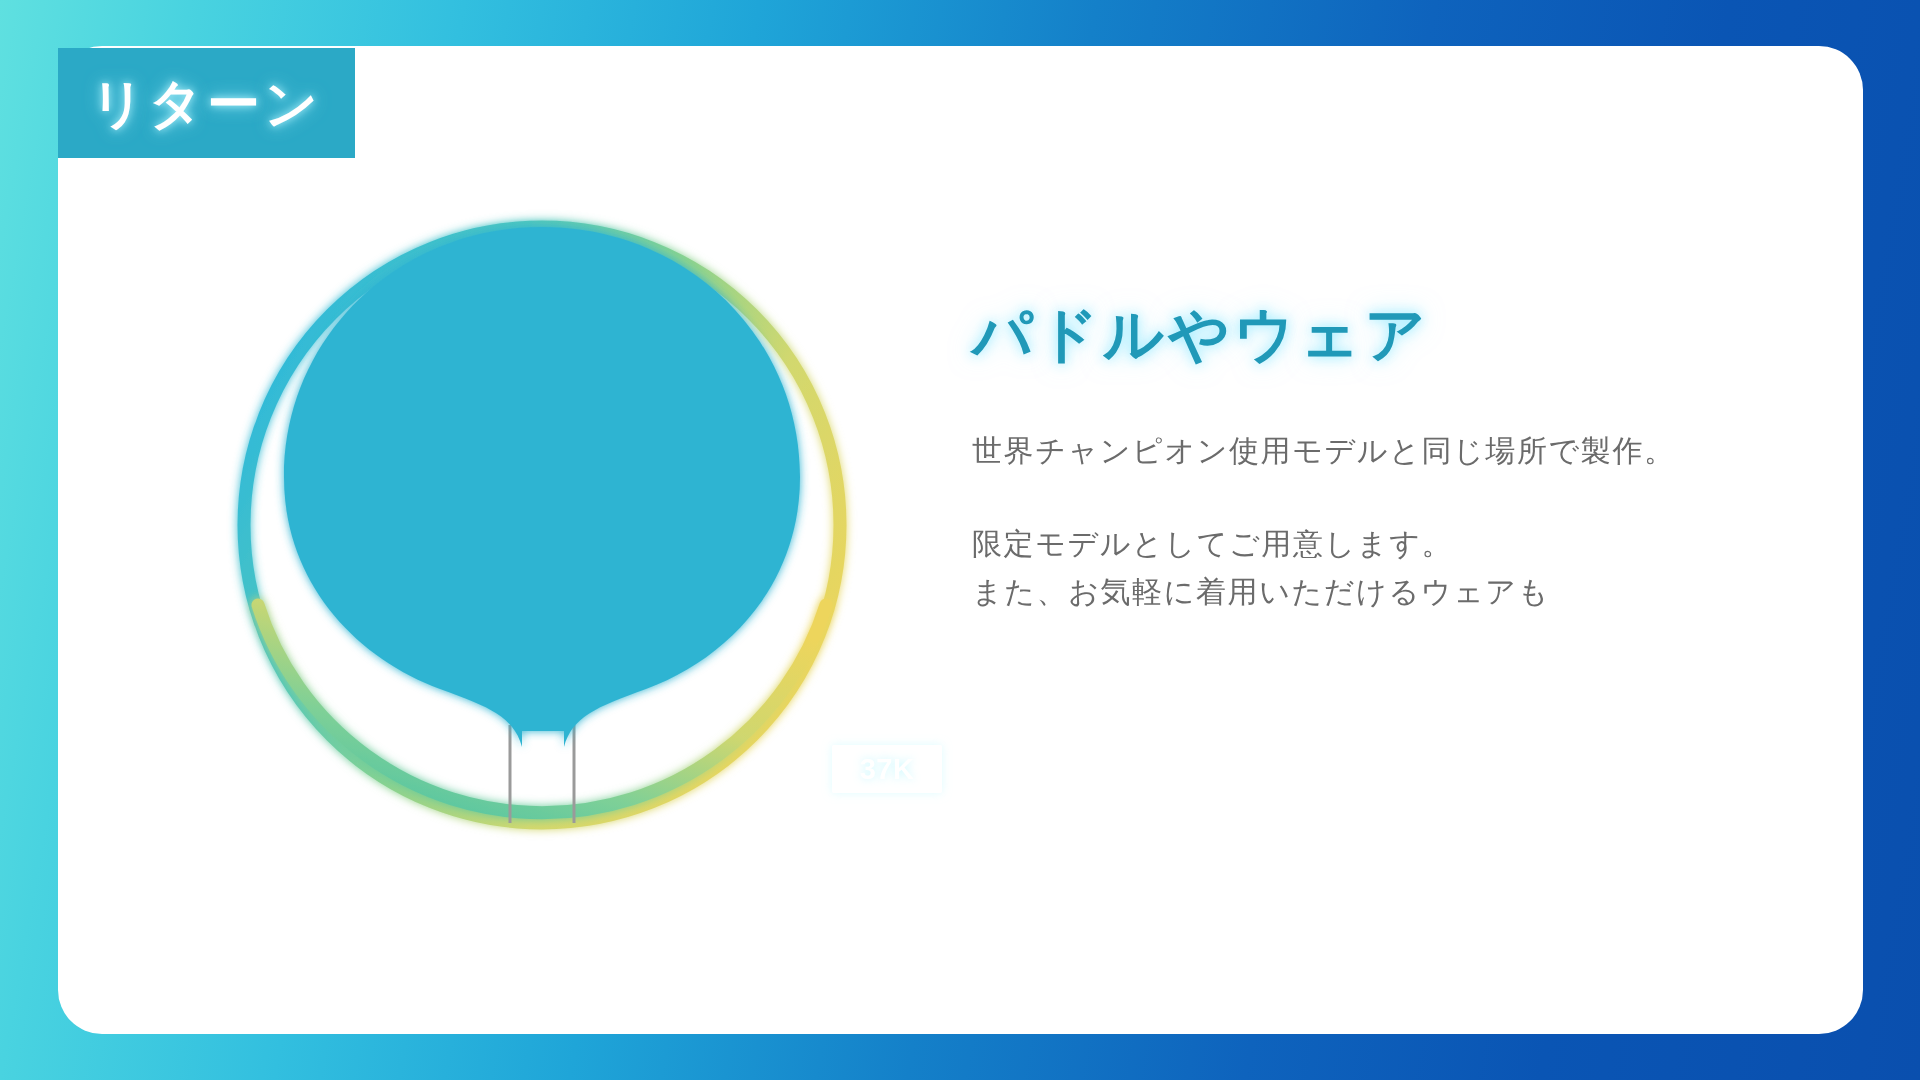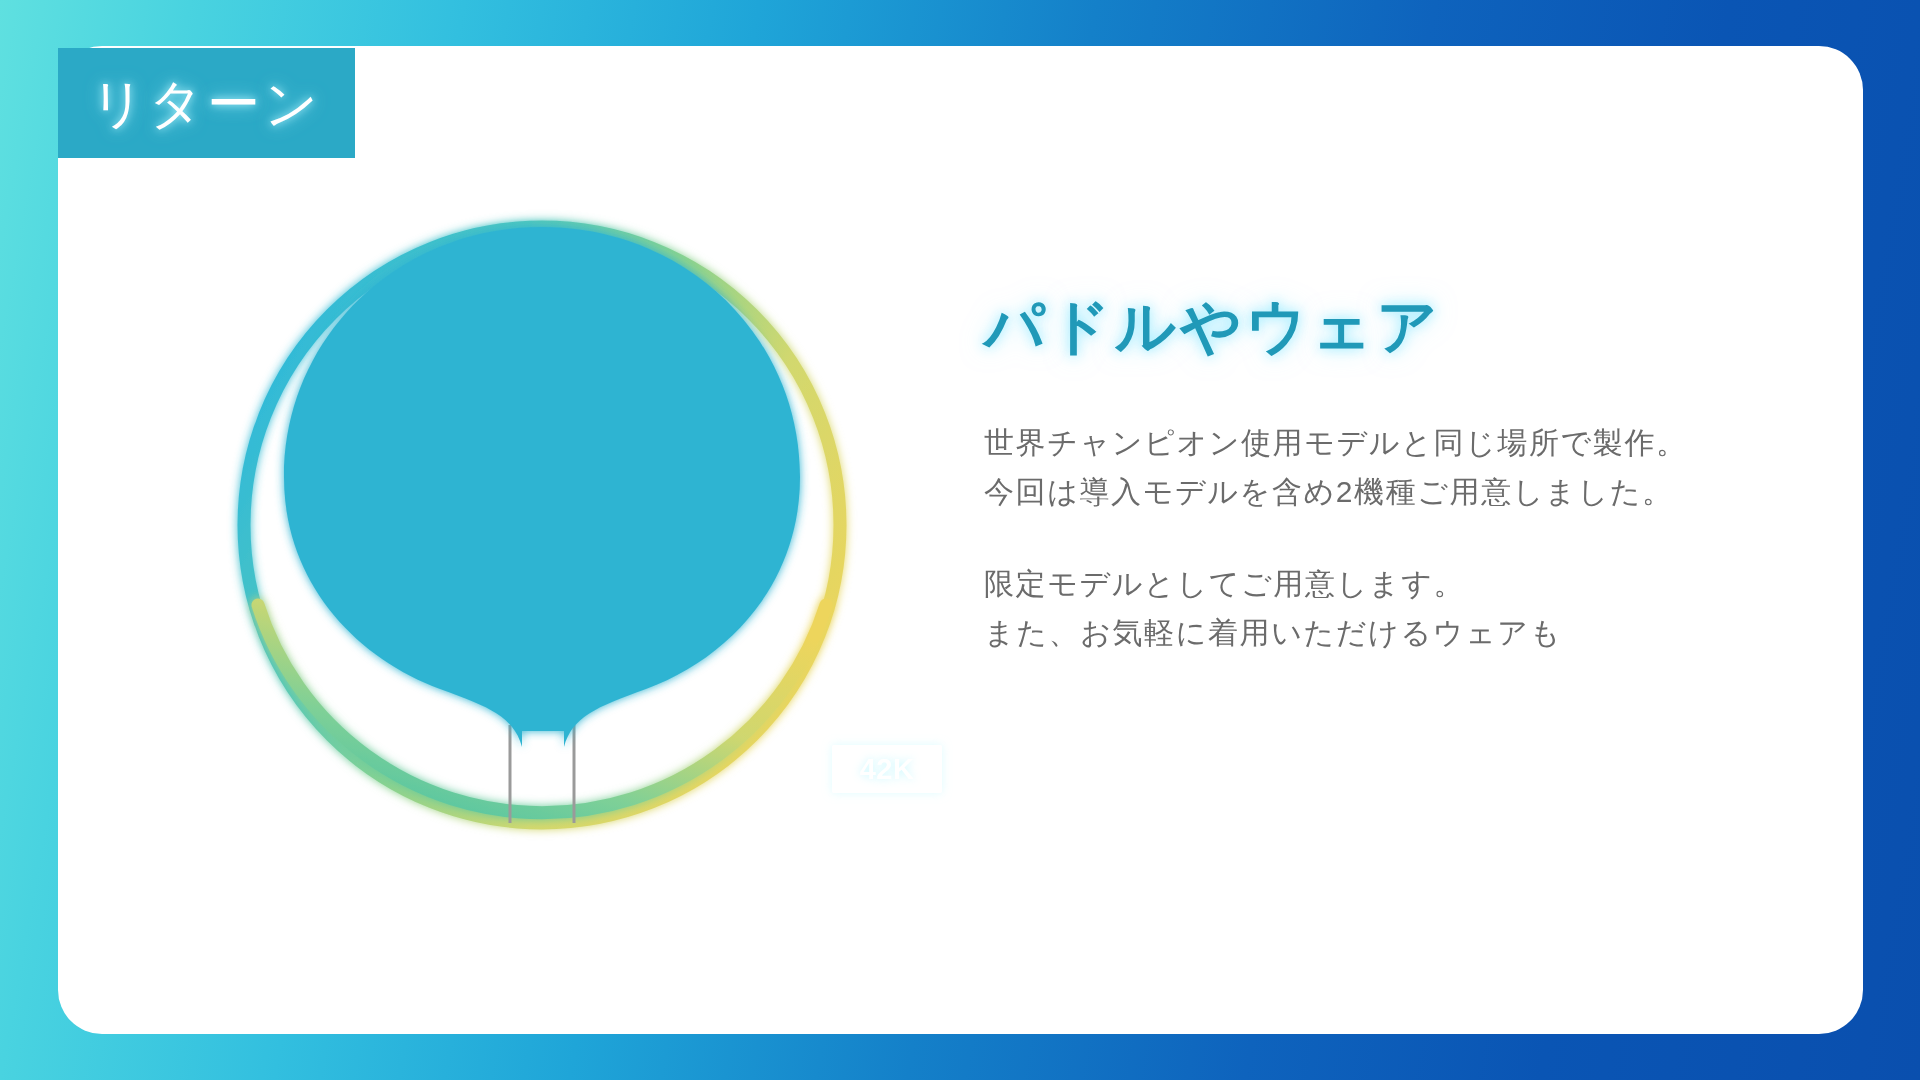--- a/index.html
+++ b/index.html
@@ -39,21 +39,21 @@
     left:58px; top:48px;
     width:297px; height:110px;
     background:#2ba9c6;
     display:flex;
     align-items:center;
     justify-content:center;
   }
   #badge-label {
     color:#ffffff;
     font-size:53px;
-    font-weight:normal;
+    font-weight:bold;
     letter-spacing:4px;
     line-height:1;
     text-shadow:0 0 9px rgba(180,245,255,.95),
                 0 0 18px rgba(160,240,255,.7);
   }
 
   
   #paddle-art {
     position:absolute;
     left:222px; top:205px;
@@ -77,23 +77,22 @@
     font-size:29px;
     font-weight:bold;
     letter-spacing:.5px;
     line-height:1;
     text-shadow:0 0 8px rgba(190,248,255,.8);
   }
 
   
   #text-col {
     position:absolute;
-    left:972px; top:284px;
+    left:972px; top:292px;
     width:850px;
-    margin-left:12px;
   }
 
   .headline {
     color:#2099b8;
     font-size:60px;
     font-weight:bold;
     line-height:1.42;
     letter-spacing:4px;
     text-shadow:0 0 12px rgba(150,235,255,.95),
                 0 0 24px rgba(140,230,255,.55);
@@ -159,35 +158,34 @@
                C 176 22, 62 132, 62 272
                C 62 376, 132 452, 218 484
                C 268 502, 292 512, 300 542
                L 300 526 L 342 526 L 342 542
                C 350 512, 374 502, 424 484
                C 510 452, 578 376, 578 272
                C 578 132, 464 22, 320 22 Z" fill="#2fb4d2" filter="url(#softGlow)"></path>
     </svg>
 
     <div id="badge-48k">
-      <span>42K</span>
+      <span>37K</span>
     </div>
   </div>
 
   <div id="text-col">
 
     <div>
       <div class="headline">パドルやウェア</div>
     </div>
 
     <div id="body-copy">
 
       <div class="para">
         <div class="body-line">世界チャンピオン使用モデルと同じ場所で製作。</div>
-        <div class="body-line">今回は導入モデルを含め2機種ご用意しました。</div>
       </div>
 
       <div class="para">
         <div class="body-line">限定モデルとしてご用意します。</div>
         <div class="body-line">また、お気軽に着用いただけるウェアも</div>
       </div>
 
     </div>
   </div>
 

